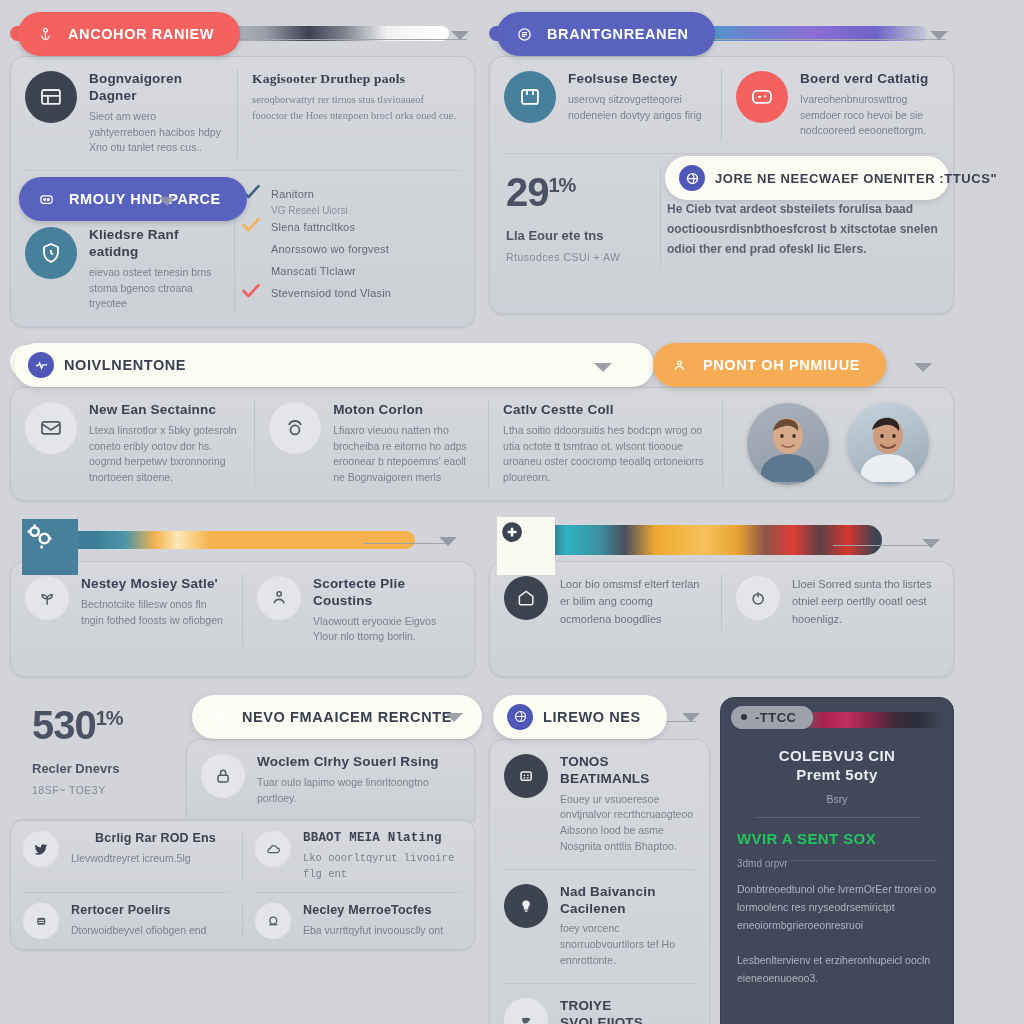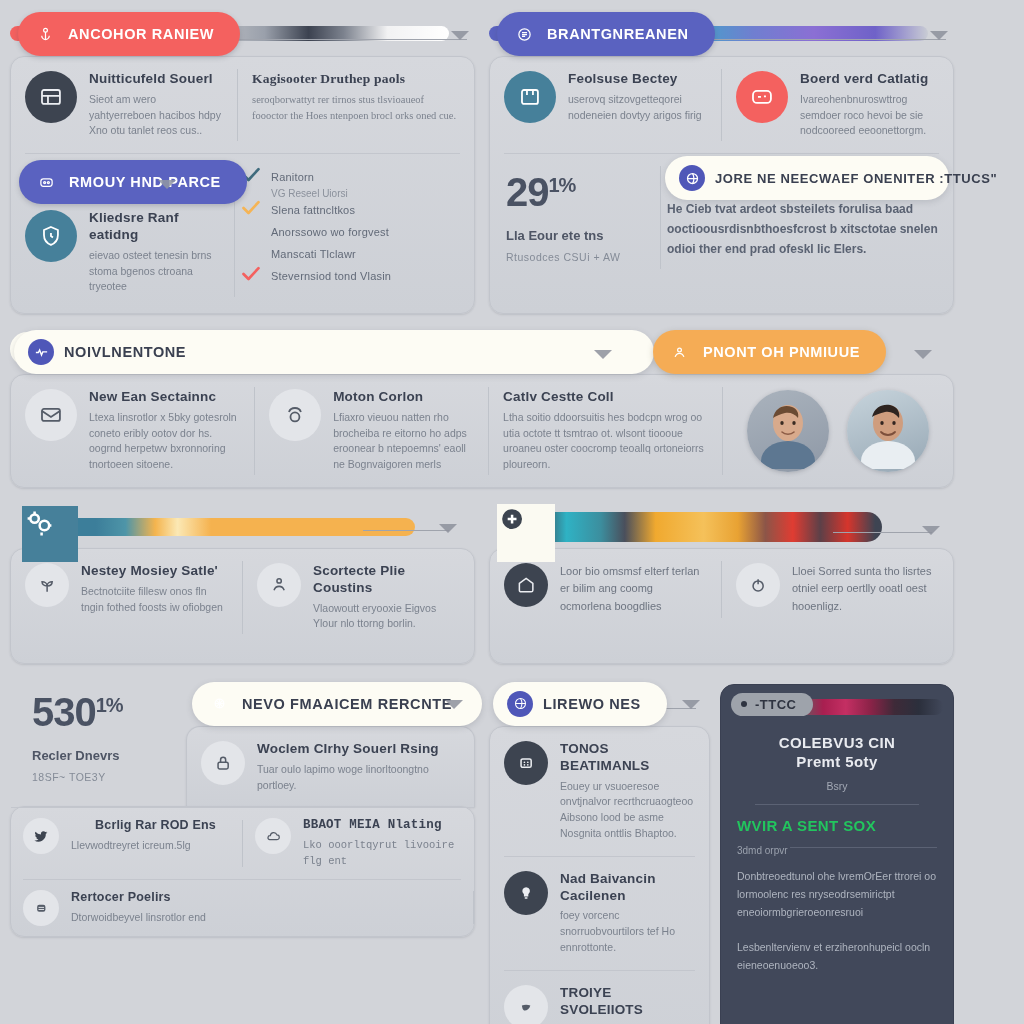--- a/index.html
+++ b/index.html
@@ -174,21 +174,21 @@
       <div class="card" style="min-height:258px;">
         <div class="row">
           <div class="feat" style="flex:1;">
             <span class="ico lg dark">
               <svg viewBox="0 0 24 24">
                   <rect x="3" y="5" width="18" height="14" rx="2"></rect>
                   <path d="M3 11h18M9 11v8"></path>
                 </svg>
             </span>
             <div>
-              <div class="ftitle">Nuitticufeld Souerl</div>
+              <div class="ftitle">Bognvaigoren Dagner</div>
               <div class="fdesc">Sieot am wero yahtyerreboen hacibos hdpy Xno otu tanlet reos cus..</div>
             </div>
           </div>
           <div class="vdiv"></div>
           <div class="feat" style="flex:1.05;font-family:Liberation Serif, serif;">
             <div>
               <div class="ftitle">Kagisooter Druthep paols</div>
               <div class="fdesc">seroqborwattyt rer tirnos stus tlsvioaueof foooctor the Hoes ntenpoen brocl orks oned cue.</div>
             </div>
           </div>
@@ -585,25 +585,40 @@
             <div class="feat" style="padding:10px 12px;">
               <span class="ico sm light">
                 <svg viewBox="0 0 24 24" style="fill:#555c68; stroke:none;">
                     <rect x="6" y="7" width="12" height="10" rx="3"></rect>
                     <rect x="8" y="10" width="8" height="1.4" fill="#e3e5e9"></rect>
                     <rect x="8" y="13" width="8" height="1.4" fill="#e3e5e9"></rect>
                   </svg>
               </span>
               <div>
                 <div class="ftitle" style="font-size:12.5px;">Rertocer Poelirs</div>
-                <div class="fdesc">Dtorwoidbeyvel linsrotlor end</div>
+                <div class="fdesc">Dtorwoidbeyvel ofiobgen end</div>
               </div>
             </div>
           </div>
           <div class="vdiv"></div>
+          <div style="flex:1;">
+            <div class="hdiv" style="margin:0 12px;"></div>
+            <div class="feat" style="padding:10px 12px;">
+              <span class="ico sm light">
+                <svg viewBox="0 0 24 24">
+                    <circle cx="12" cy="11" r="5"></circle>
+                    <path d="M6 17h12"></path>
+                  </svg>
+              </span>
+              <div>
+                <div class="ftitle" style="font-size:12.5px;">Necley MerroeTocfes</div>
+                <div class="fdesc">Eba vurrttqyfut invoousclly ont</div>
+              </div>
+            </div>
+          </div>
         </div>
       </div>
     </div>
 
     <div class="col">
       <div class="row" style="gap:10px;">
 
         <div style="flex:1; min-width:0; position:relative;">
           <div class="pillrow" style="height:48px;">
             <div class="underline" style="left:46%; right:14px; top:30px;"></div>

